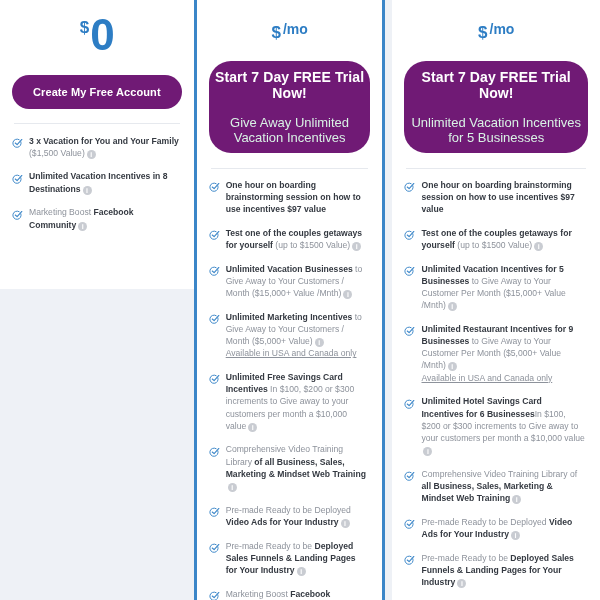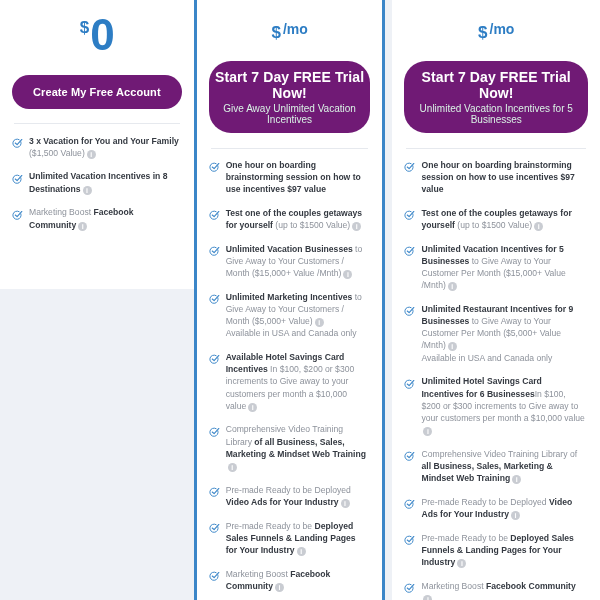--- a/index.html
+++ b/index.html
@@ -66,21 +66,21 @@
     background: #701a75;
     color: #ffffff;
     border: none;
     border-radius: 22px;
     padding: 8px 6px;
     text-align: center;
     cursor: pointer;
     font-family: "Liberation Sans", sans-serif;
   }
   .cta-main { font-size: 14px; font-weight: bold; display: block; letter-spacing: .1px; }
-  .cta-sub  { font-size: 10px; display: block; margin-top: 2px; color: #d9f2e5; }
+  .cta-sub  { font-size: 13px; display: block; margin-top: 14px; color: #d9f2e5; }
   .cta-free { padding: 11px 6px; }
   .cta-free .cta-main { font-size: 11px; }
 
   .divider {
     height: 1px; background: #e6e9ee;
     margin: 14px 2px 10px;
   }
   .divider-paid { margin: 15px 2px 9px; }
 
   
@@ -92,21 +92,21 @@
     padding-right: 2px;
   }
   .feat-text {
     font-size: 8.6px;
     line-height: 12.2px;
     color: #8d929b;
     padding-left: 6px;
     padding-top: .5px;
   }
   .feat-text b { color: #353a42; font-weight: bold; }
-  .feat-text .sub { display: block; color: #8d929b; }
+  .feat-text .sub { display: block; color: #8d929b; text-decoration: underline; }
 
   .check-icon { flex: 0 0 11px; width: 11px; height: 11px; margin-top: 1px; }
 
   .info-icon {
     display: inline-block;
     width: 9px; height: 9px;
     border-radius: 50%;
     background: #c9ccd2;
     color: #ffffff;
     font-size: 7px;
@@ -194,21 +194,21 @@
               <path d="M21.5 3.2 L11.2 14.6 L7.1 10.9" fill="none" stroke="#3b86c8" stroke-width="2.4" stroke-linecap="round" stroke-linejoin="round"></path>
               <path d="M19.4 8.2 A9 9 0 1 1 15.6 3.6" fill="none" stroke="#3b86c8" stroke-width="2.1" stroke-linecap="round"></path>
             </svg></span>
           <span class="feat-text"><b>Unlimited Marketing Incentives</b> to Give Away to Your Customers / Month ($5,000+ Value)<span class="info-icon">i</span><span class="sub">Available in USA and Canada only</span></span>
         </li>
         <li class="feat">
           <span class="check-icon"><svg viewBox="0 0 24 24" width="11" height="11">
               <path d="M21.5 3.2 L11.2 14.6 L7.1 10.9" fill="none" stroke="#3b86c8" stroke-width="2.4" stroke-linecap="round" stroke-linejoin="round"></path>
               <path d="M19.4 8.2 A9 9 0 1 1 15.6 3.6" fill="none" stroke="#3b86c8" stroke-width="2.1" stroke-linecap="round"></path>
             </svg></span>
-          <span class="feat-text"><b>Available Hotel Savings Card Incentives</b> In $100, $200 or $300 increments to Give away to your customers per month a $10,000 value<span class="info-icon">i</span></span>
+          <span class="feat-text"><b>Unlimited Free Savings Card Incentives</b> In $100, $200 or $300 increments to Give away to your customers per month a $10,000 value<span class="info-icon">i</span></span>
         </li>
         <li class="feat">
           <span class="check-icon"><svg viewBox="0 0 24 24" width="11" height="11">
               <path d="M21.5 3.2 L11.2 14.6 L7.1 10.9" fill="none" stroke="#3b86c8" stroke-width="2.4" stroke-linecap="round" stroke-linejoin="round"></path>
               <path d="M19.4 8.2 A9 9 0 1 1 15.6 3.6" fill="none" stroke="#3b86c8" stroke-width="2.1" stroke-linecap="round"></path>
             </svg></span>
           <span class="feat-text">Comprehensive Video Training Library <b>of all Business, Sales, Marketing &amp; Mindset Web Training</b><span class="info-icon">i</span></span>
         </li>
         <li class="feat">
           <span class="check-icon"><svg viewBox="0 0 24 24" width="11" height="11">

